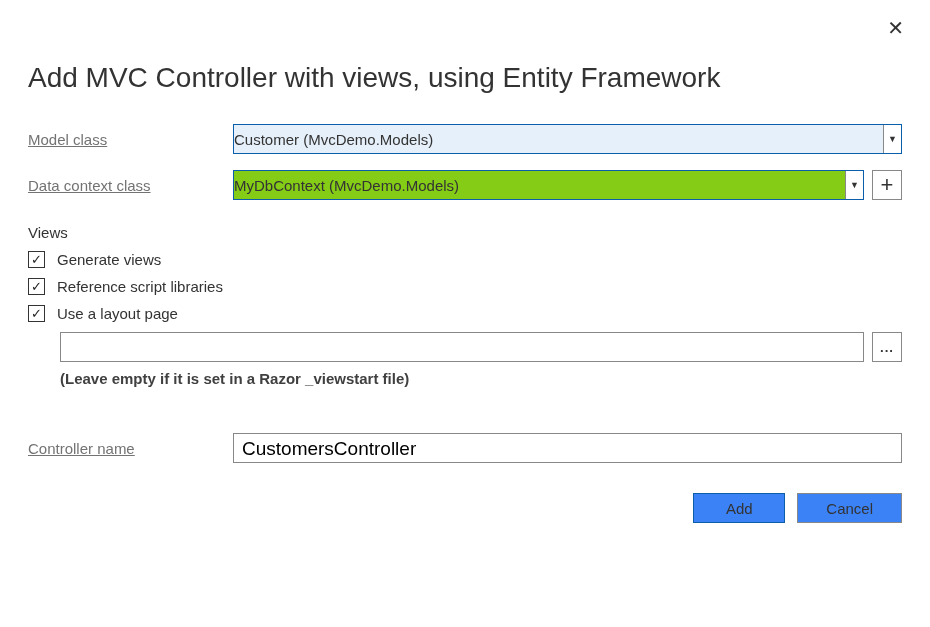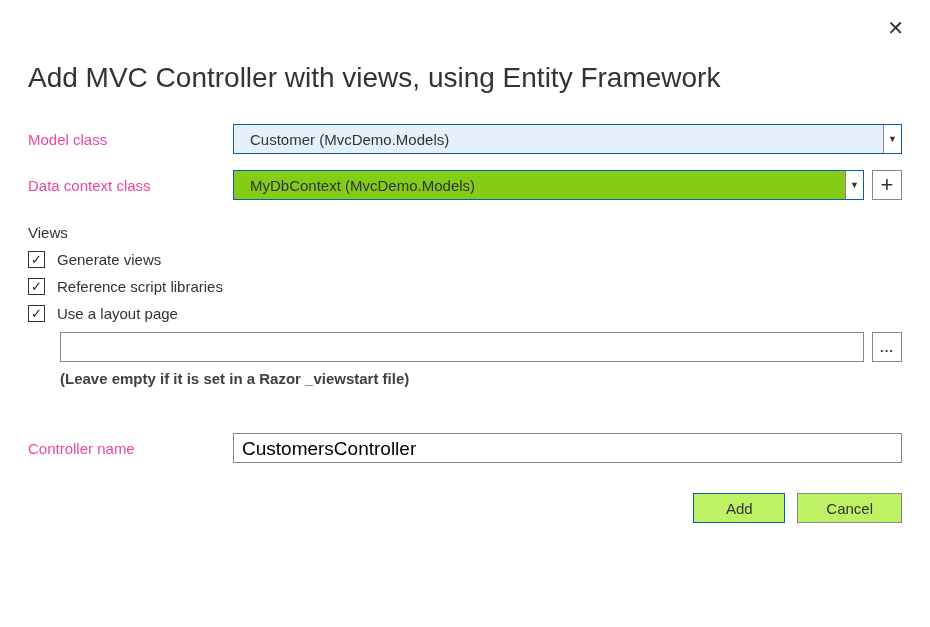--- a/index.html
+++ b/index.html
@@ -36,36 +36,37 @@
       margin: 42px 0 30px 0;
     }
     .form-row {
       display: flex;
       align-items: center;
       margin-bottom: 16px;
     }
     .label {
       width: 205px;
       flex-shrink: 0;
-      color: #ec4899;
+      color: #737373;
+      text-decoration: underline;
     }
     .combo {
       flex: 1;
       height: 30px;
       border: 1px solid #0b5faa;
       display: flex;
       align-items: center;
       position: relative;
       background: #84cc16;
     }
     .combo.selected {
       background: #e6f0fa;
     }
     .combo-text {
-      padding: 4px 16px;
+      padding: 4px 0;
       flex: 1;
       overflow: hidden;
       white-space: nowrap;
     }
     .combo-arrow {
       width: 18px;
       height: 100%;
       border-left: 1px solid #888;
       display: flex;
       align-items: center;
@@ -163,21 +164,21 @@
     .button-row {
       display: flex;
       justify-content: flex-end;
       gap: 12px;
       margin-top: 30px;
     }
     .action-btn {
       min-width: 92px;
       height: 30px;
       border: 1px solid #888;
-      background: #bef264;
+      background: #3b82f6;
       font-family: inherit;
       font-size: 15px;
       color: #333;
       cursor: pointer;
       padding: 0 28px;
     }
     .action-btn.primary {
       border: 1.5px solid #0b5faa;
     }
   </style>

